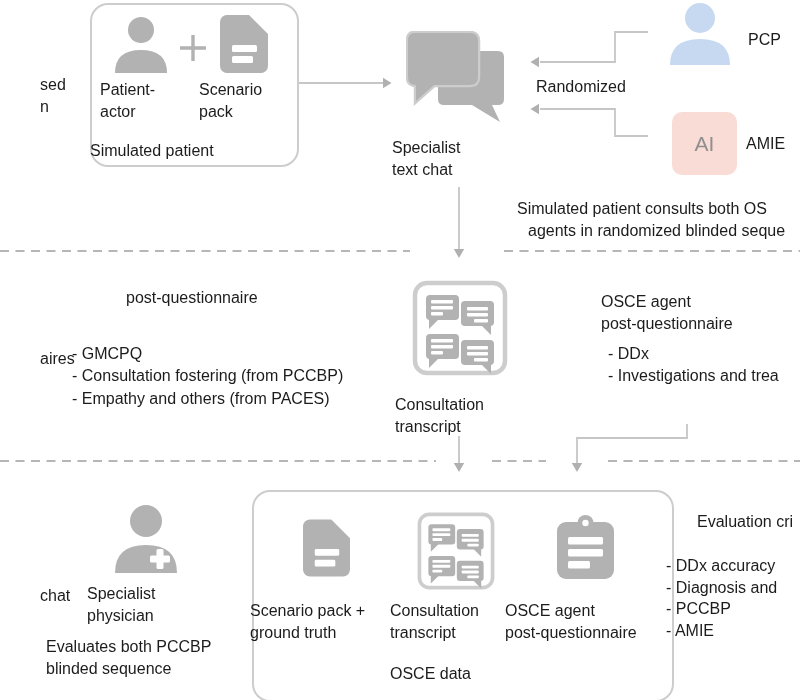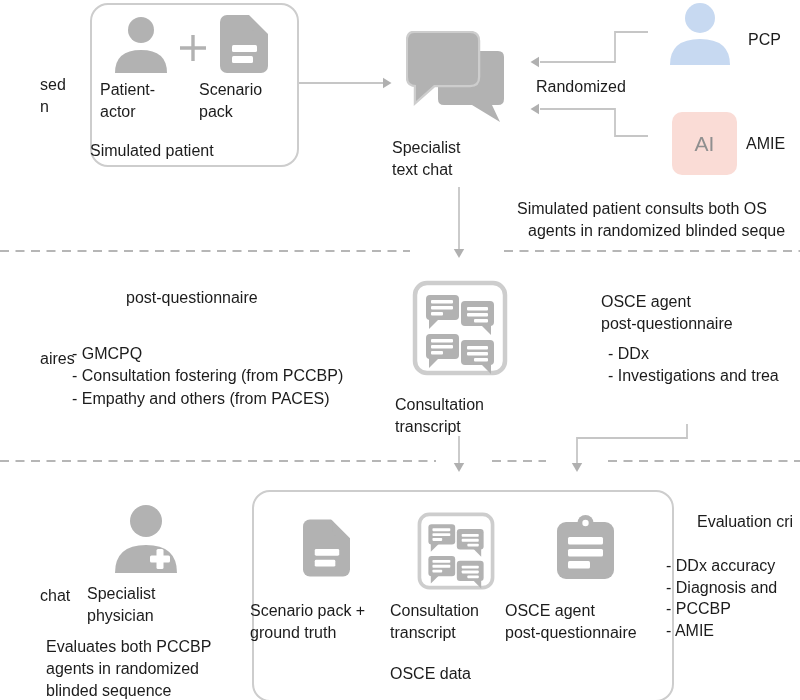--- a/index.html
+++ b/index.html
@@ -176,21 +176,20 @@
     <path class="ic" d="M3 69 Q3 41 34 41 Q65 41 65 69 Z"></path>
     <rect class="icw" x="38" y="51.5" width="20" height="7" rx="1.5"></rect>
     <rect class="icw" x="44.5" y="45" width="7" height="20" rx="1.5"></rect>
   </svg>
   <div class="abs ctr" style="left:87px;top:583px;width:120px">
     <div>Specialist</div>
     <div>physician</div>
   </div>
   <div class="abs ctr" style="left:46px;top:636px;width:202px">
     <div>Evaluates both PCCBP</div>
-    <div>agents in randomized</div>
     <div>blinded sequence</div>
   </div>
 
   <div class="box" style="left:252px;top:490px;width:418px;height:208px"></div>
 
   <svg class="abs" style="left:303px;top:519px" width="47" height="58" viewBox="0 0 48 58">
     <rect class="ic" x="0" y="0" width="48" height="58" rx="7"></rect>
     <polygon class="icw" points="28,-1 49,-1 49,20"></polygon>
     <path class="ic" d="M30 2 L30 12 Q30 16 34 16 L44 16 Z"></path>
     <rect class="icw" x="12" y="30" width="25" height="7" rx="1.5"></rect>

